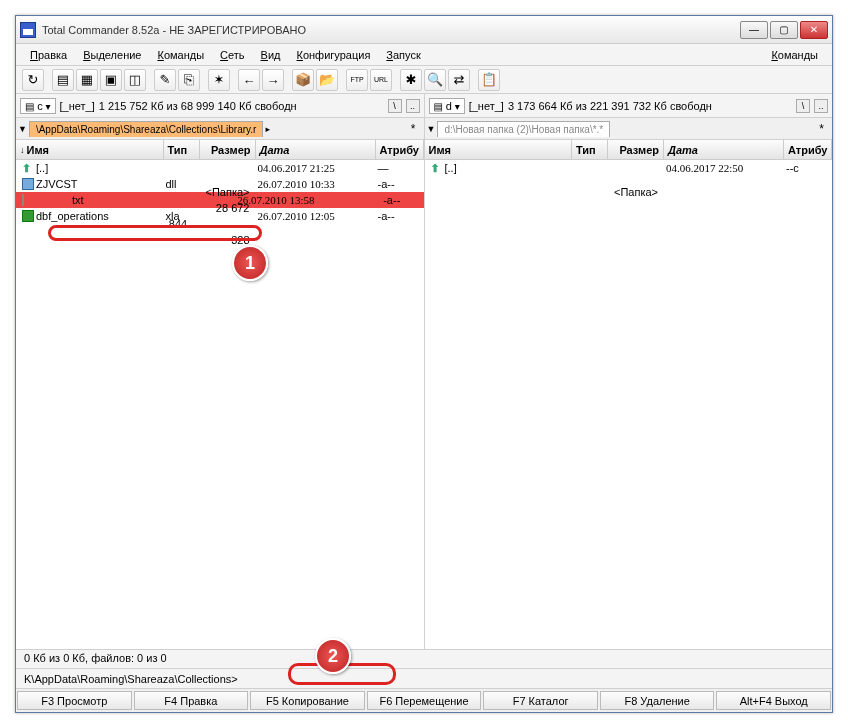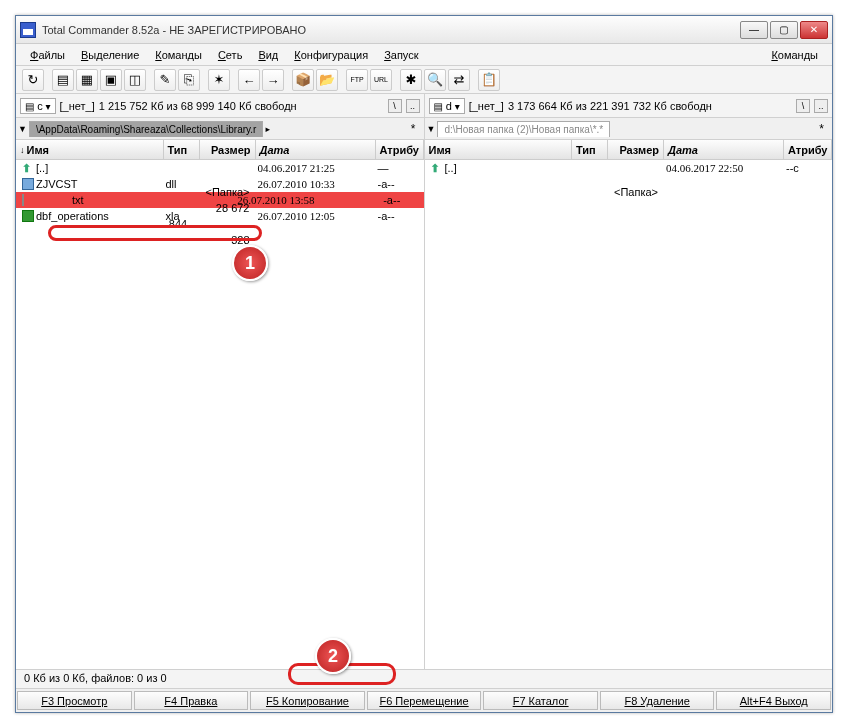--- a/index.html
+++ b/index.html
@@ -22,21 +22,21 @@
 .drivebar { height: 24px; display: flex; border-bottom: 1px solid #d0d0d0; }
 .drivebar .half { flex: 1; display: flex; align-items: center; padding: 0 4px; gap: 4px; background: #f4f4f4; }
 .drivebar .half + .half { border-left: 1px solid #d0d0d0; }
 .drivecombo { border: 1px solid #aaa; background: #fff; padding: 1px 4px; font-size: 10px; cursor: pointer; }
 .driveinfo { font-size: 11px; white-space: nowrap; overflow: hidden; }
 .navbtn { width: 14px; height: 14px; border: 1px solid #aaa; background: #eee; font-size: 9px; display: flex; align-items: center; justify-content: center; cursor: pointer; }
 .tabbar { height: 22px; display: flex; border-bottom: 1px solid #d0d0d0; }
 .tabbar .half { flex: 1; display: flex; align-items: center; background: #f0f0f0; padding: 0 2px; gap: 2px; }
 .tabbar .half + .half { border-left: 1px solid #d0d0d0; }
 .tab { border: 1px solid #aaa; background: #fff; padding: 2px 6px; font-size: 10px; border-bottom: none; max-width: 300px; overflow: hidden; white-space: nowrap; cursor: pointer; }
-.tab.active { background: #a3a3a3; }
+.tab.active { background: #fdba74; }
 .tab.inactive { color: #888; }
 .asterisk { margin-left: auto; font-size: 12px; padding: 0 6px; cursor: pointer; }
 .panes { flex: 1; display: flex; border-bottom: 1px solid #d0d0d0; }
 .pane { flex: 1; background: #fff; display: flex; flex-direction: column; overflow: hidden; }
 .pane + .pane { border-left: 1px solid #d0d0d0; }
 .colhdr { display: flex; height: 20px; background: linear-gradient(#fdfdfd,#e4e4e4); border-bottom: 1px solid #ccc; }
 .colhdr .col { border-right: 1px solid #ccc; padding: 2px 4px; font-weight: bold; display: flex; align-items: center; cursor: pointer; }
 .col-name { flex: 1; }
 .col-ext { width: 36px; }
 .col-size { width: 56px; text-align: center; justify-content: flex-end; }
@@ -56,21 +56,21 @@
 .ficon.up { color: #3a7; font-weight: bold; }
 .ficon.dll { background: #7ad; border: 1px solid #369; }
 .ficon.txt { background: #fff; border: 1px solid #888; }
 .ficon.xla { background: #393; border: 1px solid #171; }
 .statusbar { height: 18px; display: flex; }
 .statusbar .half { flex: 1; padding: 2px 8px; font-size: 11px; background: #f4f4f4; }
 .statusbar .half + .half { border-left: 1px solid #d0d0d0; }
 .cmdline { height: 20px; display: flex; align-items: center; padding: 2px 8px; background: #f4f4f4; border-top: 1px solid #d0d0d0; }
 .cmdline .prompt { font-size: 11px; }
 .fnbar { height: 24px; display: flex; border-top: 1px solid #d0d0d0; }
-.fnbtn { flex: 1; border: 1px solid #bbb; background: linear-gradient(#fdfdfd,#e8e8e8); margin: 2px 1px; display: flex; align-items: center; justify-content: center; font-size: 11px; cursor: pointer; position: relative; text-decoration: underline; }
+.fnbtn { flex: 1; border: 1px solid #bbb; background: linear-gradient(#fdfdfd,#e8e8e8); margin: 2px 1px; display: flex; align-items: center; justify-content: center; font-size: 11px; cursor: pointer; position: relative; }
 .callout { position: absolute; border: 3px solid #d22; border-radius: 14px; pointer-events: none; z-index: 10; }
 .callout.c1 { left: 48px; top: 225px; width: 214px; height: 16px; border-radius: 8px; }
 .callout.c2 { left: 288px; top: 663px; width: 108px; height: 22px; border-radius: 10px; }
 .badge { position: absolute; width: 36px; height: 36px; background: radial-gradient(#e55,#b22); border-radius: 50%; color: #fff; font-weight: bold; font-size: 18px; display: flex; align-items: center; justify-content: center; box-shadow: 1px 1px 3px rgba(0,0,0,.4); z-index: 11; border: 2px solid #fff; }
 .badge.b1 { left: 232px; top: 245px; }
 .badge.b2 { left: 315px; top: 638px; }
 </style>
 </head>
 <body>
 
@@ -79,21 +79,21 @@
     <div class="icon"></div>
     <div class="title">Total Commander 8.52a - НЕ ЗАРЕГИСТРИРОВАНО</div>
     <div class="winbtns">
       <div class="winbtn">—</div>
       <div class="winbtn">▢</div>
       <div class="winbtn close">✕</div>
     </div>
   </div>
 
   <div class="menubar">
-    <div class="menuitem">Файлы</div>
+    <div class="menuitem">Правка</div>
     <div class="menuitem">Выделение</div>
     <div class="menuitem">Команды</div>
     <div class="menuitem">Сеть</div>
     <div class="menuitem">Вид</div>
     <div class="menuitem">Конфигурация</div>
     <div class="menuitem">Запуск</div>
     <div class="spacer"></div>
     <div class="menuitem">Команды</div>
   </div>
 
@@ -234,20 +234,23 @@
             <div class="c c-attr">--с</div>
           </div>
         </div>
     </div>
   </div>
 
   <div class="statusbar">
     <div class="half">0 Кб из 0 Кб, файлов: 0 из 0</div>
   </div>
 
+  <div class="cmdline">
+    <span class="prompt">K\AppData\Roaming\Shareaza\Collections&gt;</span>
+  </div>
 
   <div class="fnbar">
     <div class="fnbtn">F3 Просмотр</div>
     <div class="fnbtn">F4 Правка</div>
     <div class="fnbtn">F5 Копирование</div>
     <div class="fnbtn">F6 Перемещение</div>
     <div class="fnbtn">F7 Каталог</div>
     <div class="fnbtn">F8 Удаление</div>
     <div class="fnbtn">Alt+F4 Выход</div>
   </div>

